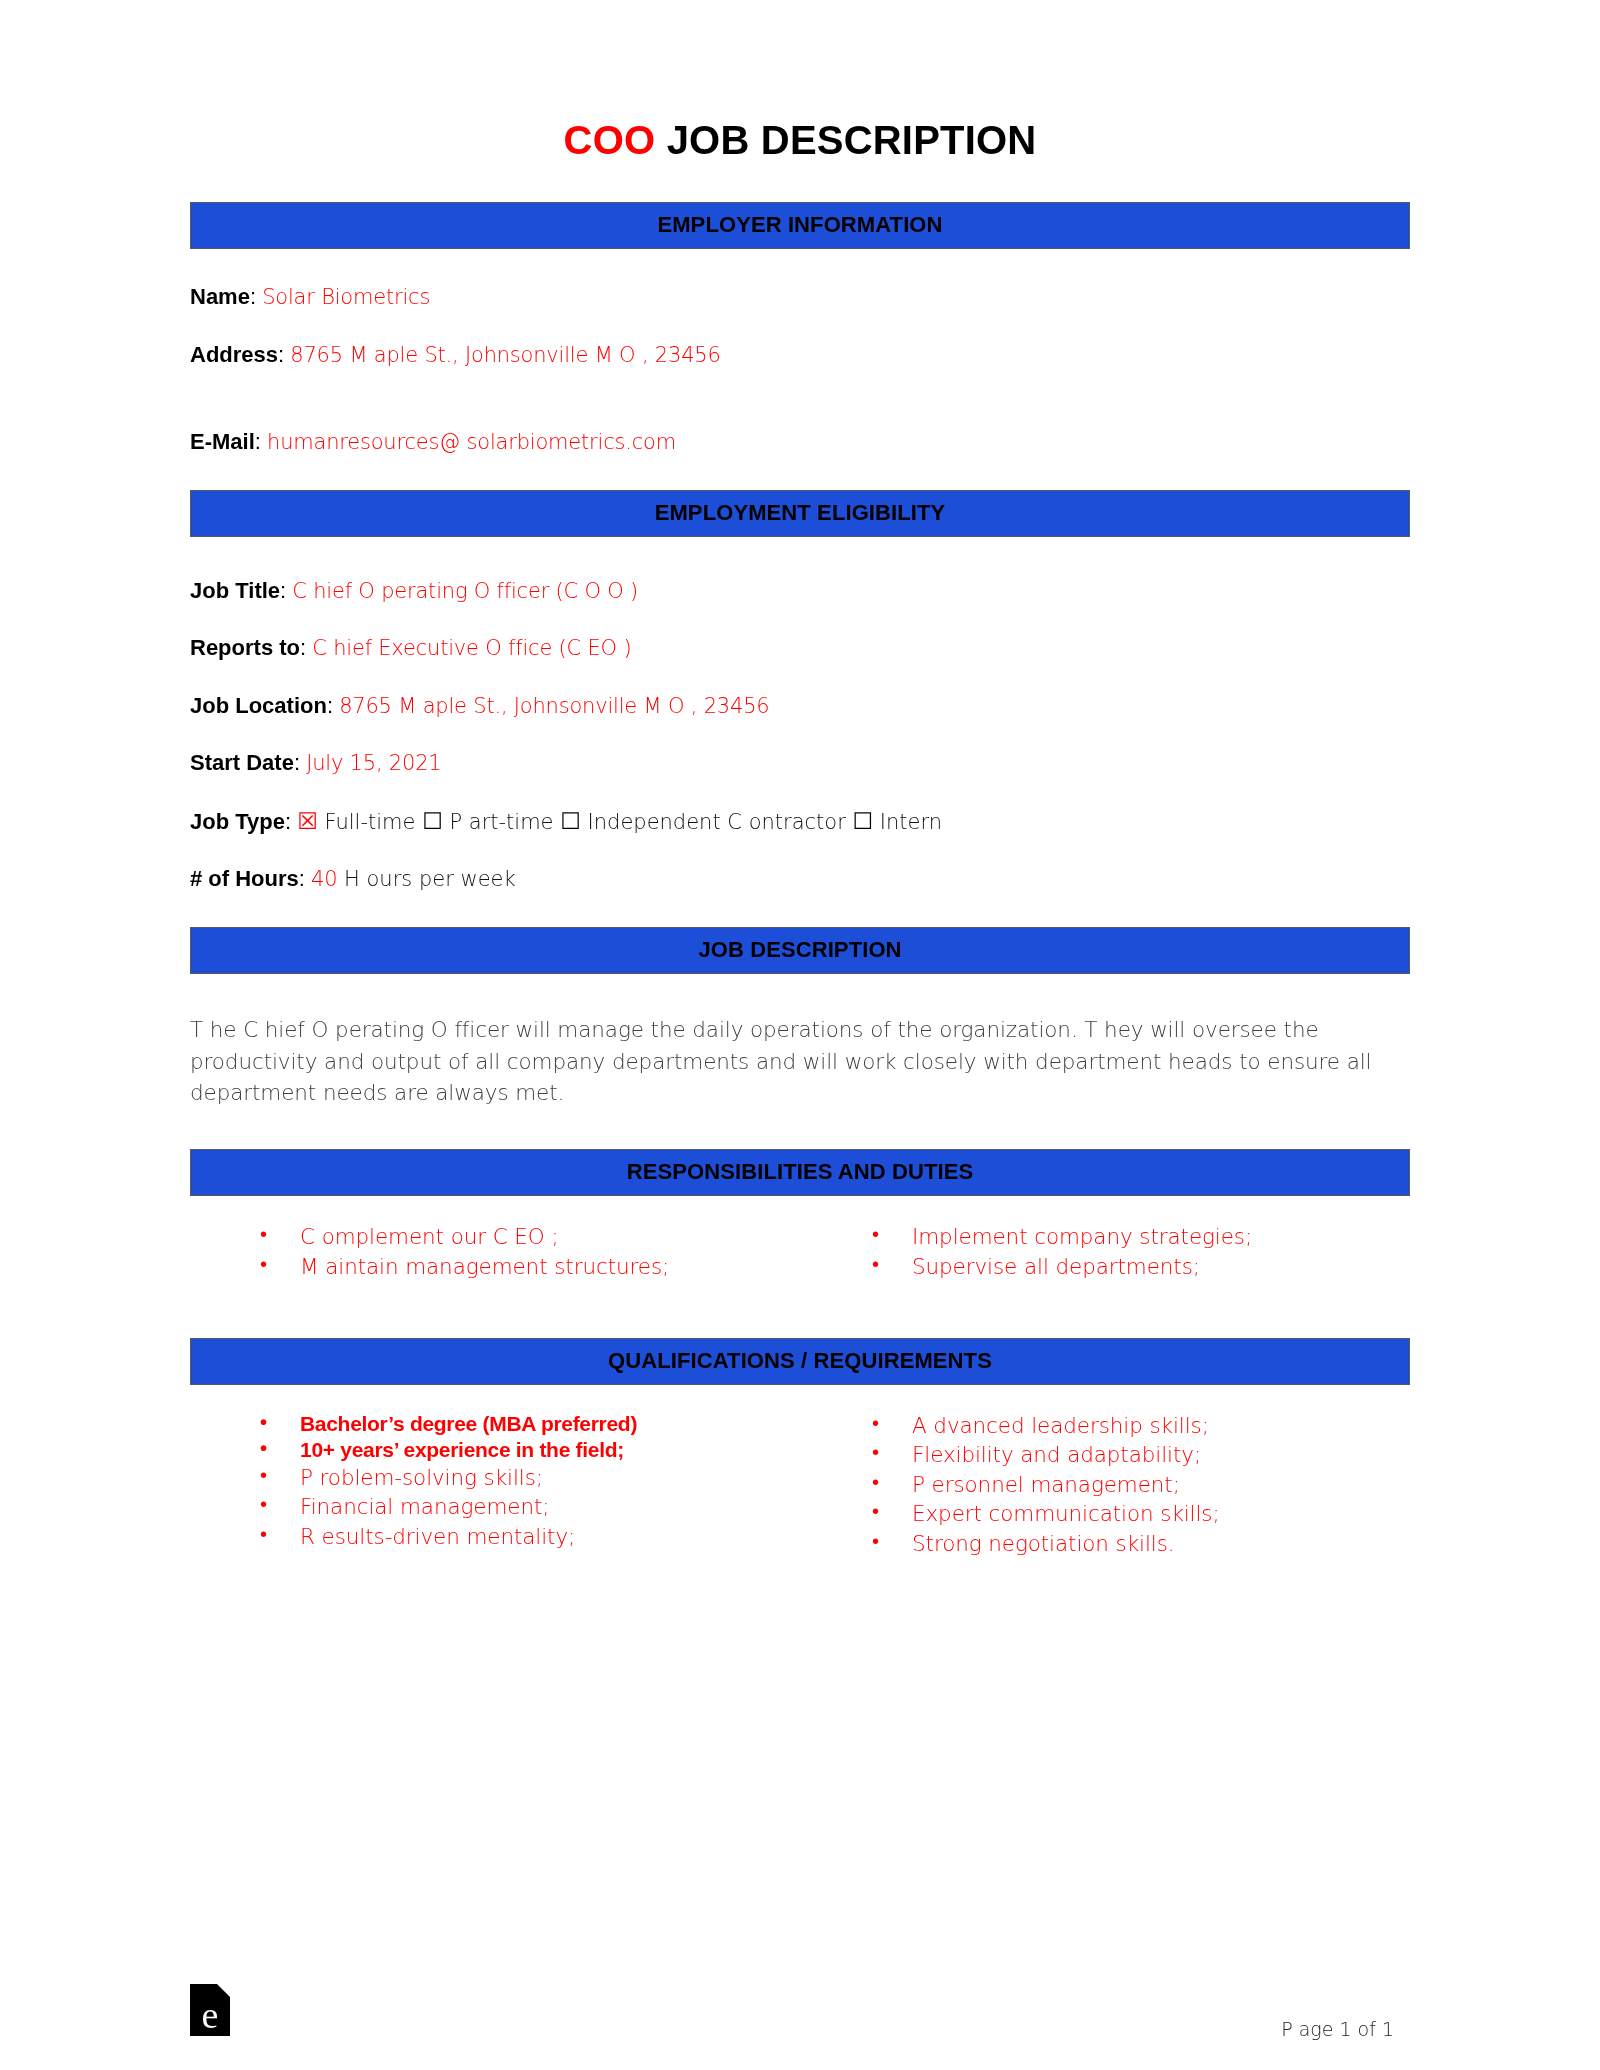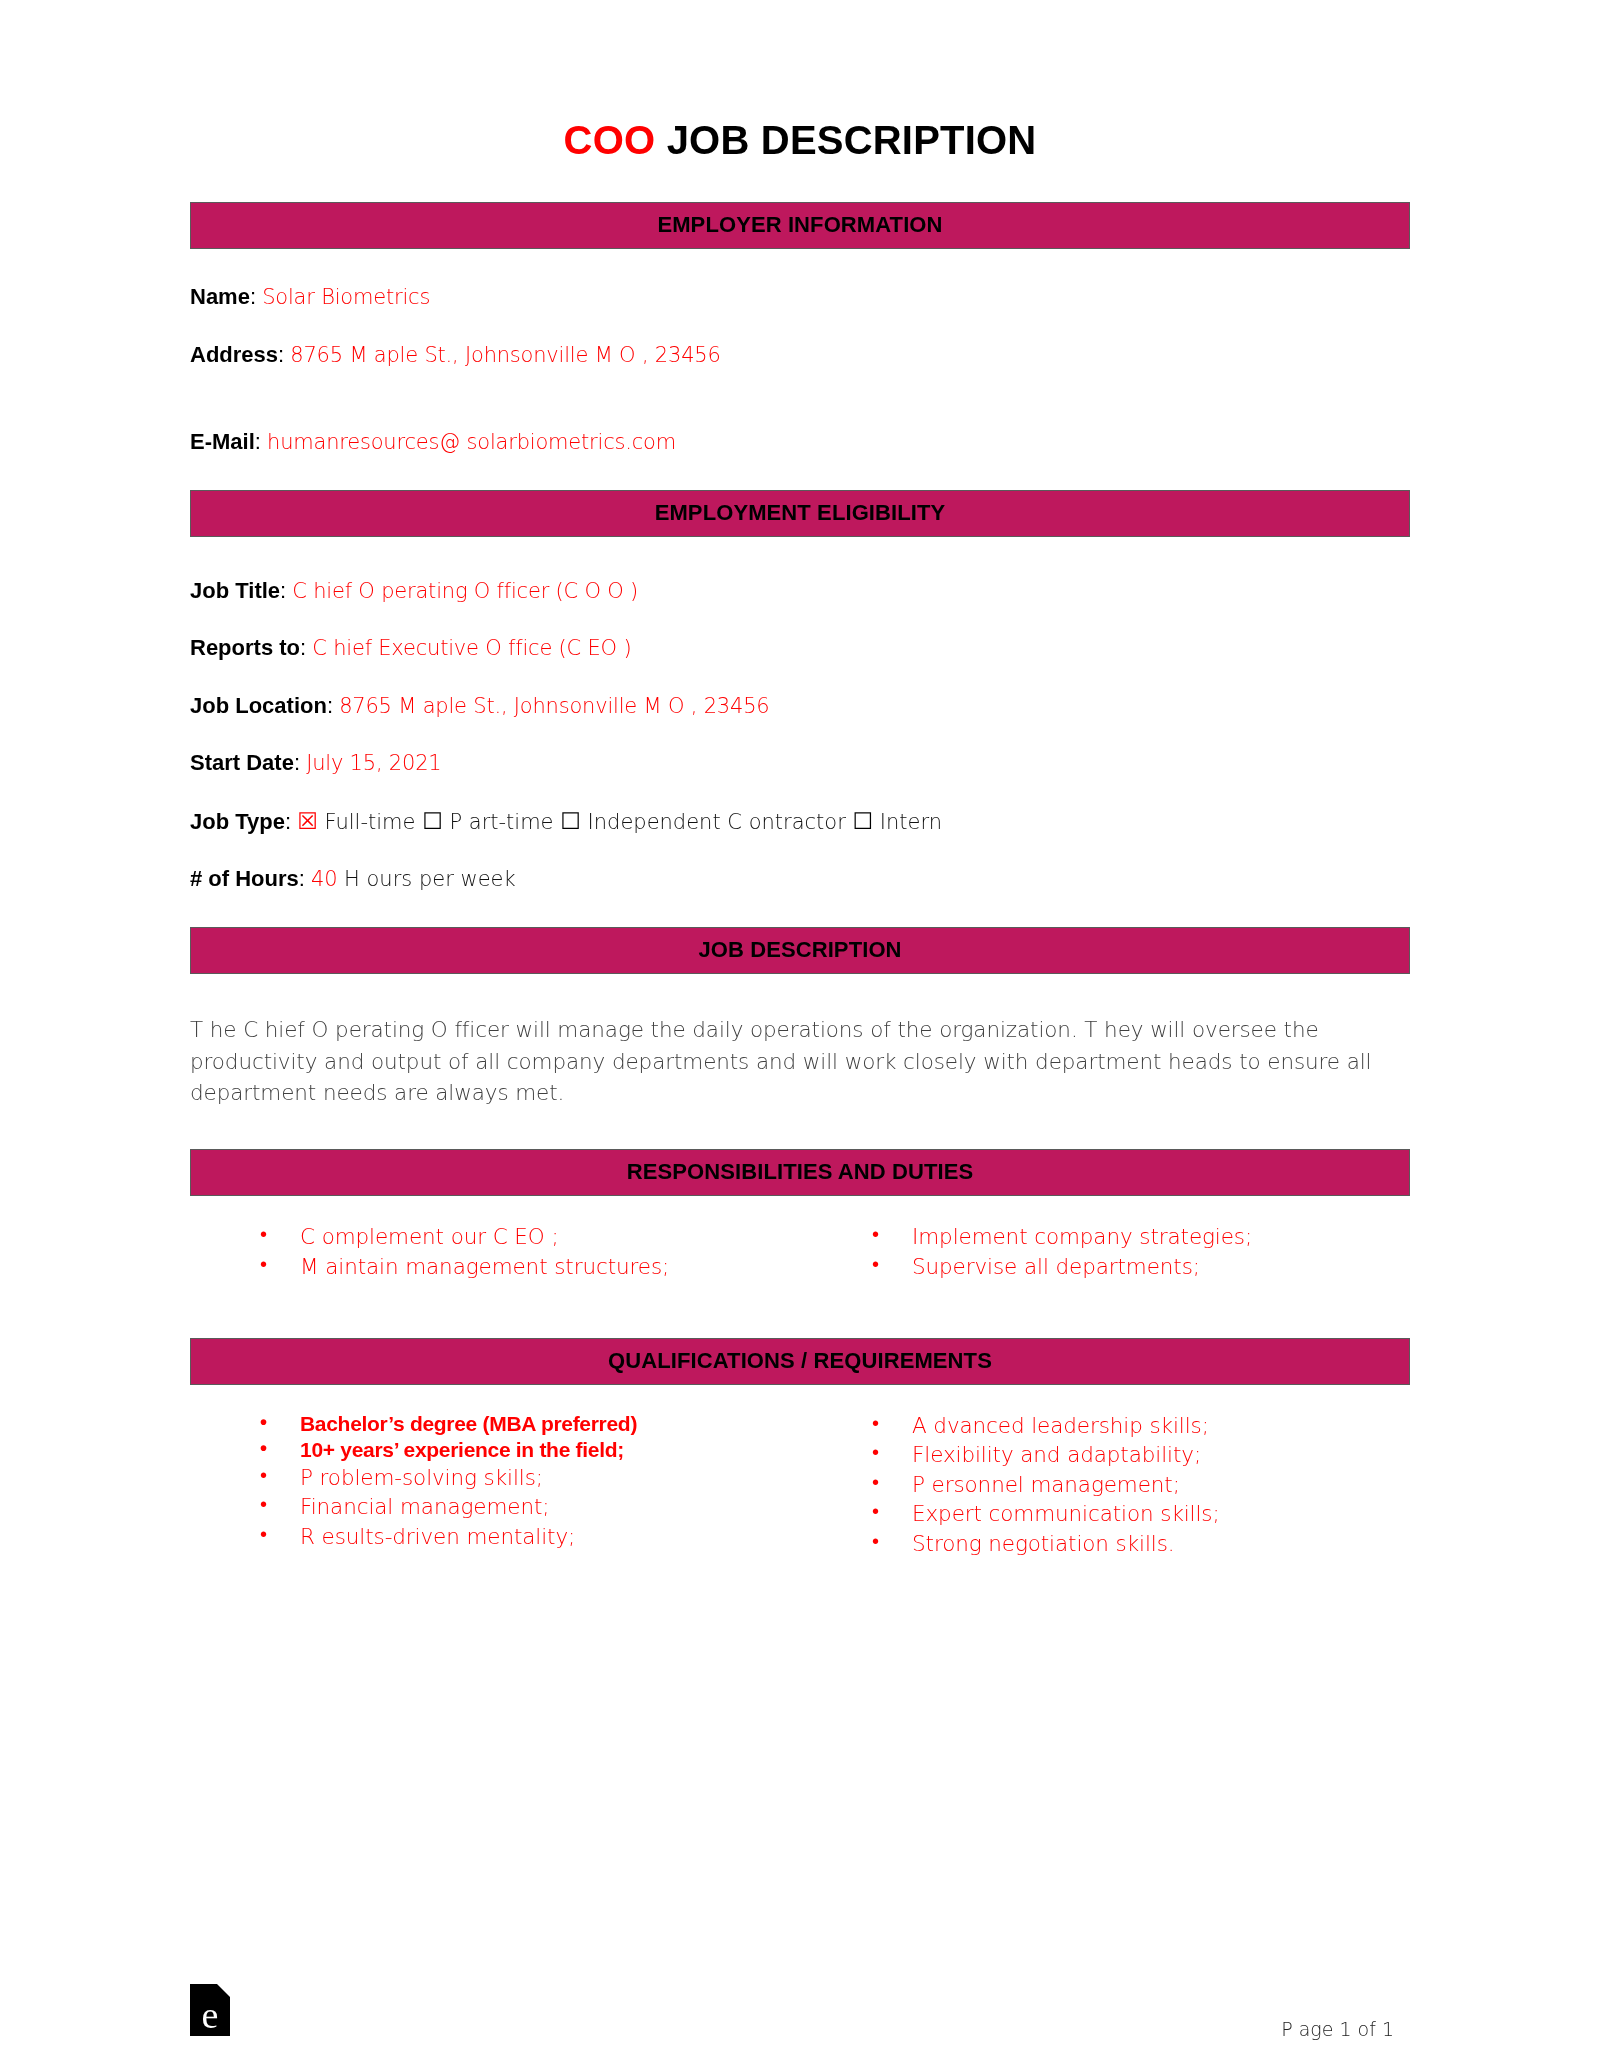--- a/index.html
+++ b/index.html
@@ -33,21 +33,21 @@
     color: #000;
     padding-top: 72px;
     padding-bottom: 0;
     line-height: 1.1;
     white-space: nowrap;
   }
   .doc-title .accent { color: #ff0000; }
 
   
   .section-bar {
-    background: #be185d;
+    background: #1d4ed8;
     border: 1.5px solid #5a5a5a;
     text-align: center;
     font-size: 22px;
     font-weight: bold;
     color: #000;
     padding: 9px 0 10px 0;
     box-sizing: border-box;
     letter-spacing: 0.1px;
   }
 

